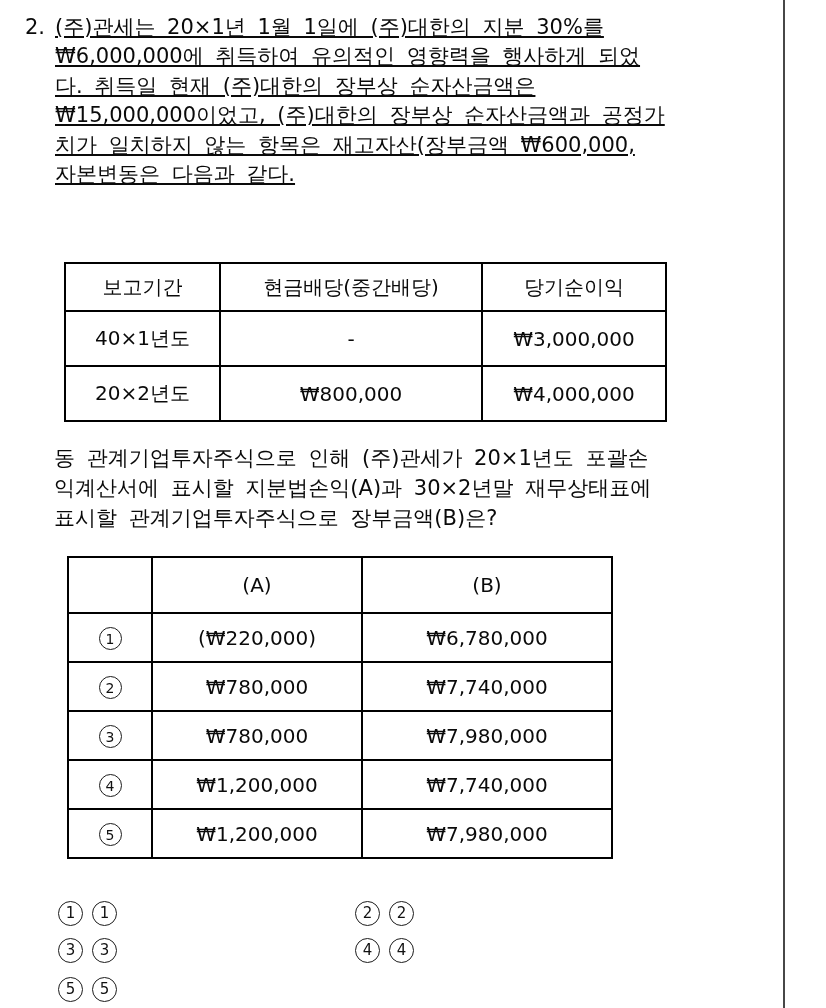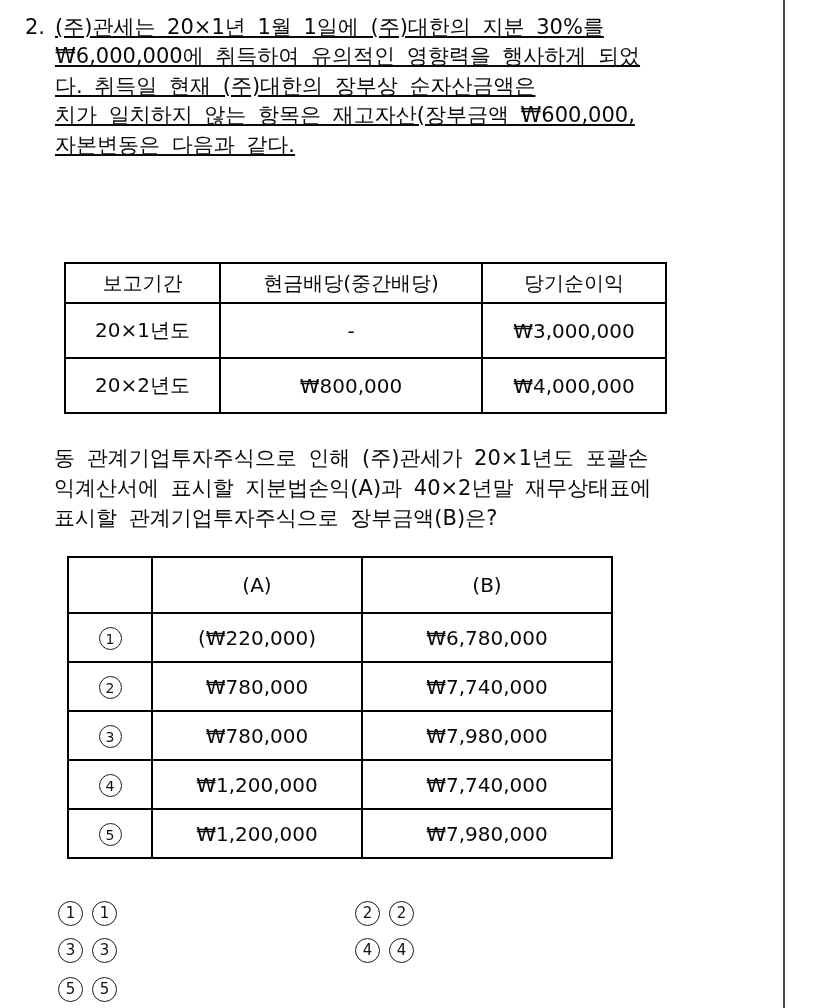--- a/index.html
+++ b/index.html
@@ -61,21 +61,21 @@
     font-weight: normal;
     padding: 0 6px;
     overflow: hidden;
     white-space: nowrap;
   }
   #capital-table {
     left: 64px;
     top: 262px;
     width: 569px;
   }
-  #capital-table tr.hdr  { height: 40px; }
+  #capital-table tr.hdr  { height: 48px; }
   #capital-table tr.data { height: 55px; }
 
   #answer-table {
     left: 67px;
     top: 556px;
     width: 511px;
   }
   #answer-table tr.hdr  { height: 56px; }
   #answer-table tr.data { height: 49px; }
 
@@ -133,48 +133,49 @@
 </style>
 </head>
 <body>
 
 <div class="q-block">
   <div class="q-num txt">2.</div>
   <div class="q-lines">
     <div class="txt">(주)관세는 20×1년 1월 1일에 (주)대한의 지분 30%를</div>
     <div class="txt">₩6,000,000에 취득하여 유의적인 영향력을 행사하게 되었</div>
     <div class="txt">다. 취득일 현재 (주)대한의 장부상 순자산금액은</div>
+    <div class="txt">₩15,000,000이었고, (주)대한의 장부상 순자산금액과 공정가</div>
     <div class="txt">치가 일치하지 않는 항목은 재고자산(장부금액 ₩600,000,</div>
     <div class="txt">자본변동은 다음과 같다.</div>
   </div>
 </div>
 
 <table id="capital-table">
   <tbody>
     <tr class="hdr">
       <th style="width:141px">보고기간</th>
       <th style="width:248px">현금배당(중간배당)</th>
       <th style="width:170px">당기순이익</th>
     </tr>
     <tr class="data">
-      <td>20×1년도</td>
+      <td>40×1년도</td>
       <td>-</td>
       <td>₩3,000,000</td>
     </tr>
     <tr class="data">
       <td>20×2년도</td>
       <td>₩800,000</td>
       <td>₩4,000,000</td>
     </tr>
   </tbody>
 </table>
 
 <div class="q2-block">
   <div class="txt">동 관계기업투자주식으로 인해 (주)관세가 20×1년도 포괄손</div>
-  <div class="txt">익계산서에 표시할 지분법손익(A)과 40×2년말 재무상태표에</div>
+  <div class="txt">익계산서에 표시할 지분법손익(A)과 30×2년말 재무상태표에</div>
   <div class="txt">표시할 관계기업투자주식으로 장부금액(B)은?</div>
 </div>
 
 <table id="answer-table">
   <tbody>
     <tr class="hdr">
       <th style="width:70px"></th>
       <th style="width:196px">(A)</th>
       <th style="width:236px">(B)</th>
     </tr>

